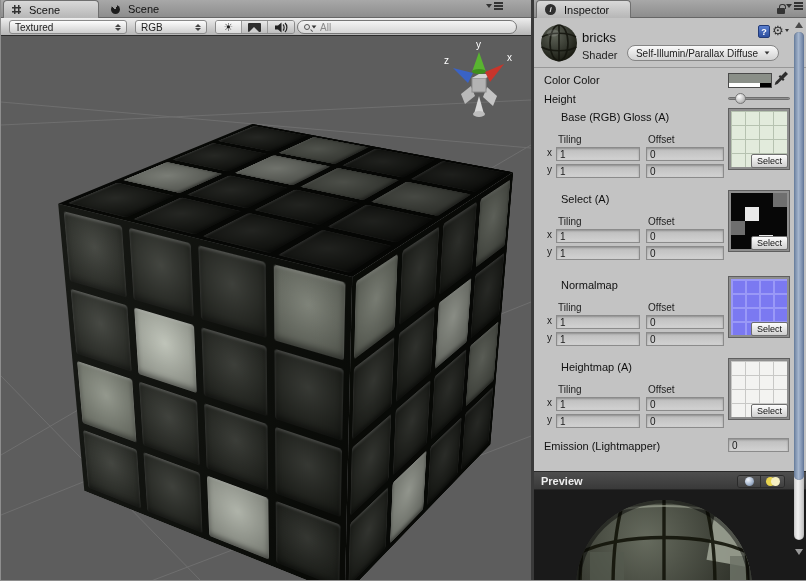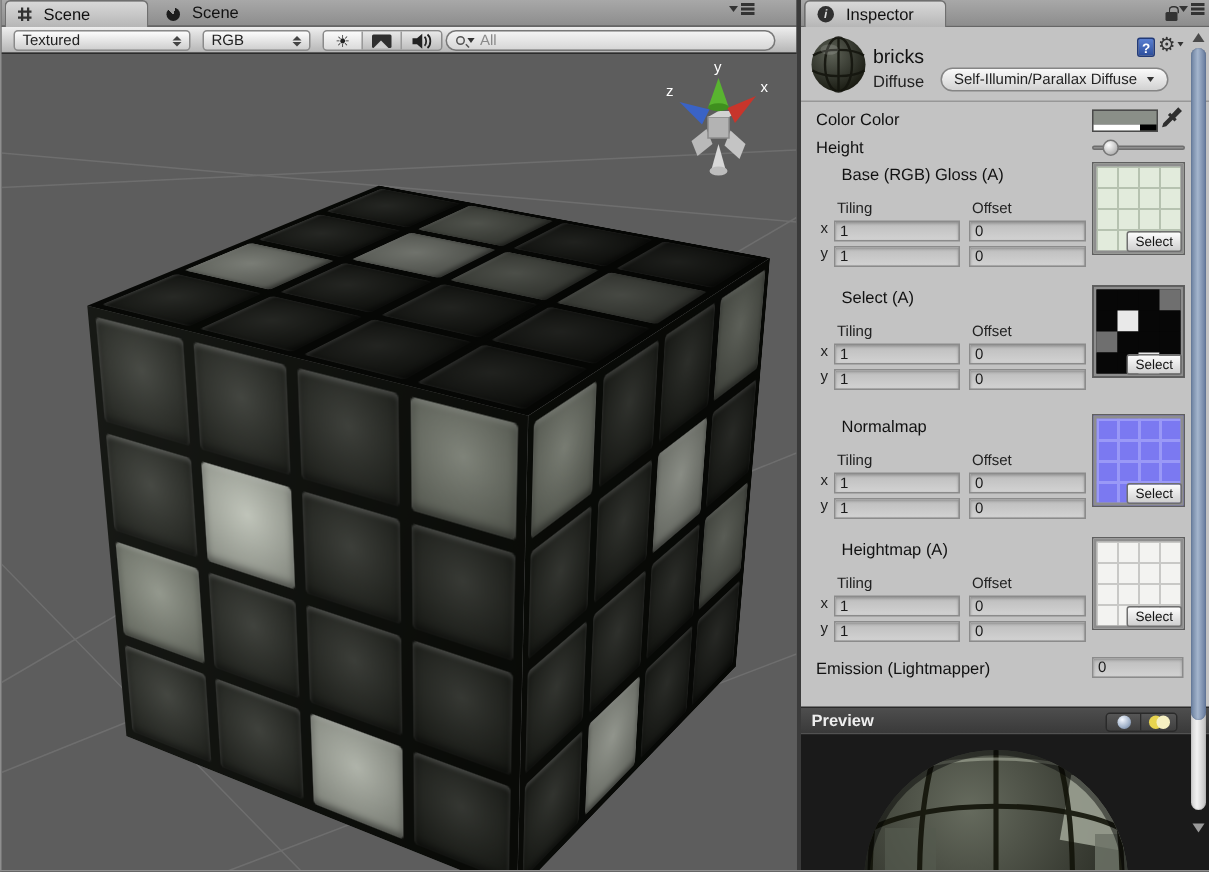--- a/index.html
+++ b/index.html
@@ -342,21 +342,21 @@
         <circle cx="19" cy="19" r="18" fill="url(#ballg)"></circle>
         <g stroke="#14150e" stroke-width="1.6" fill="none" opacity=".9">
           <line x1="19" y1="1" x2="19" y2="37"></line>
           <ellipse cx="19" cy="19" rx="9" ry="18"></ellipse>
           <path d="M2 13 C10 8 28 8 36 13"></path>
           <path d="M1.6 23 C10 28 28 28 36.4 23"></path>
         </g>
         <ellipse cx="13" cy="9" rx="6" ry="3.5" fill="#ffffff" opacity=".14"></ellipse>
       </svg>
       <div class="mat-name">bricks</div>
-      <div class="shader-label">Diffuse</div>
+      <div class="shader-label">Shader</div>
       <div class="shader-dd">
         <span>Self-Illumin/Parallax Diffuse</span>
         <span class="tri-down" style="transform:scale(.8);"></span>
       </div>
       <span class="help-icon"></span>
       <span class="gear-icon"></span>
     </div>
 
     <div class="prop-label" style="top:74px;">Color Color</div>
     <div class="color-swatch">

